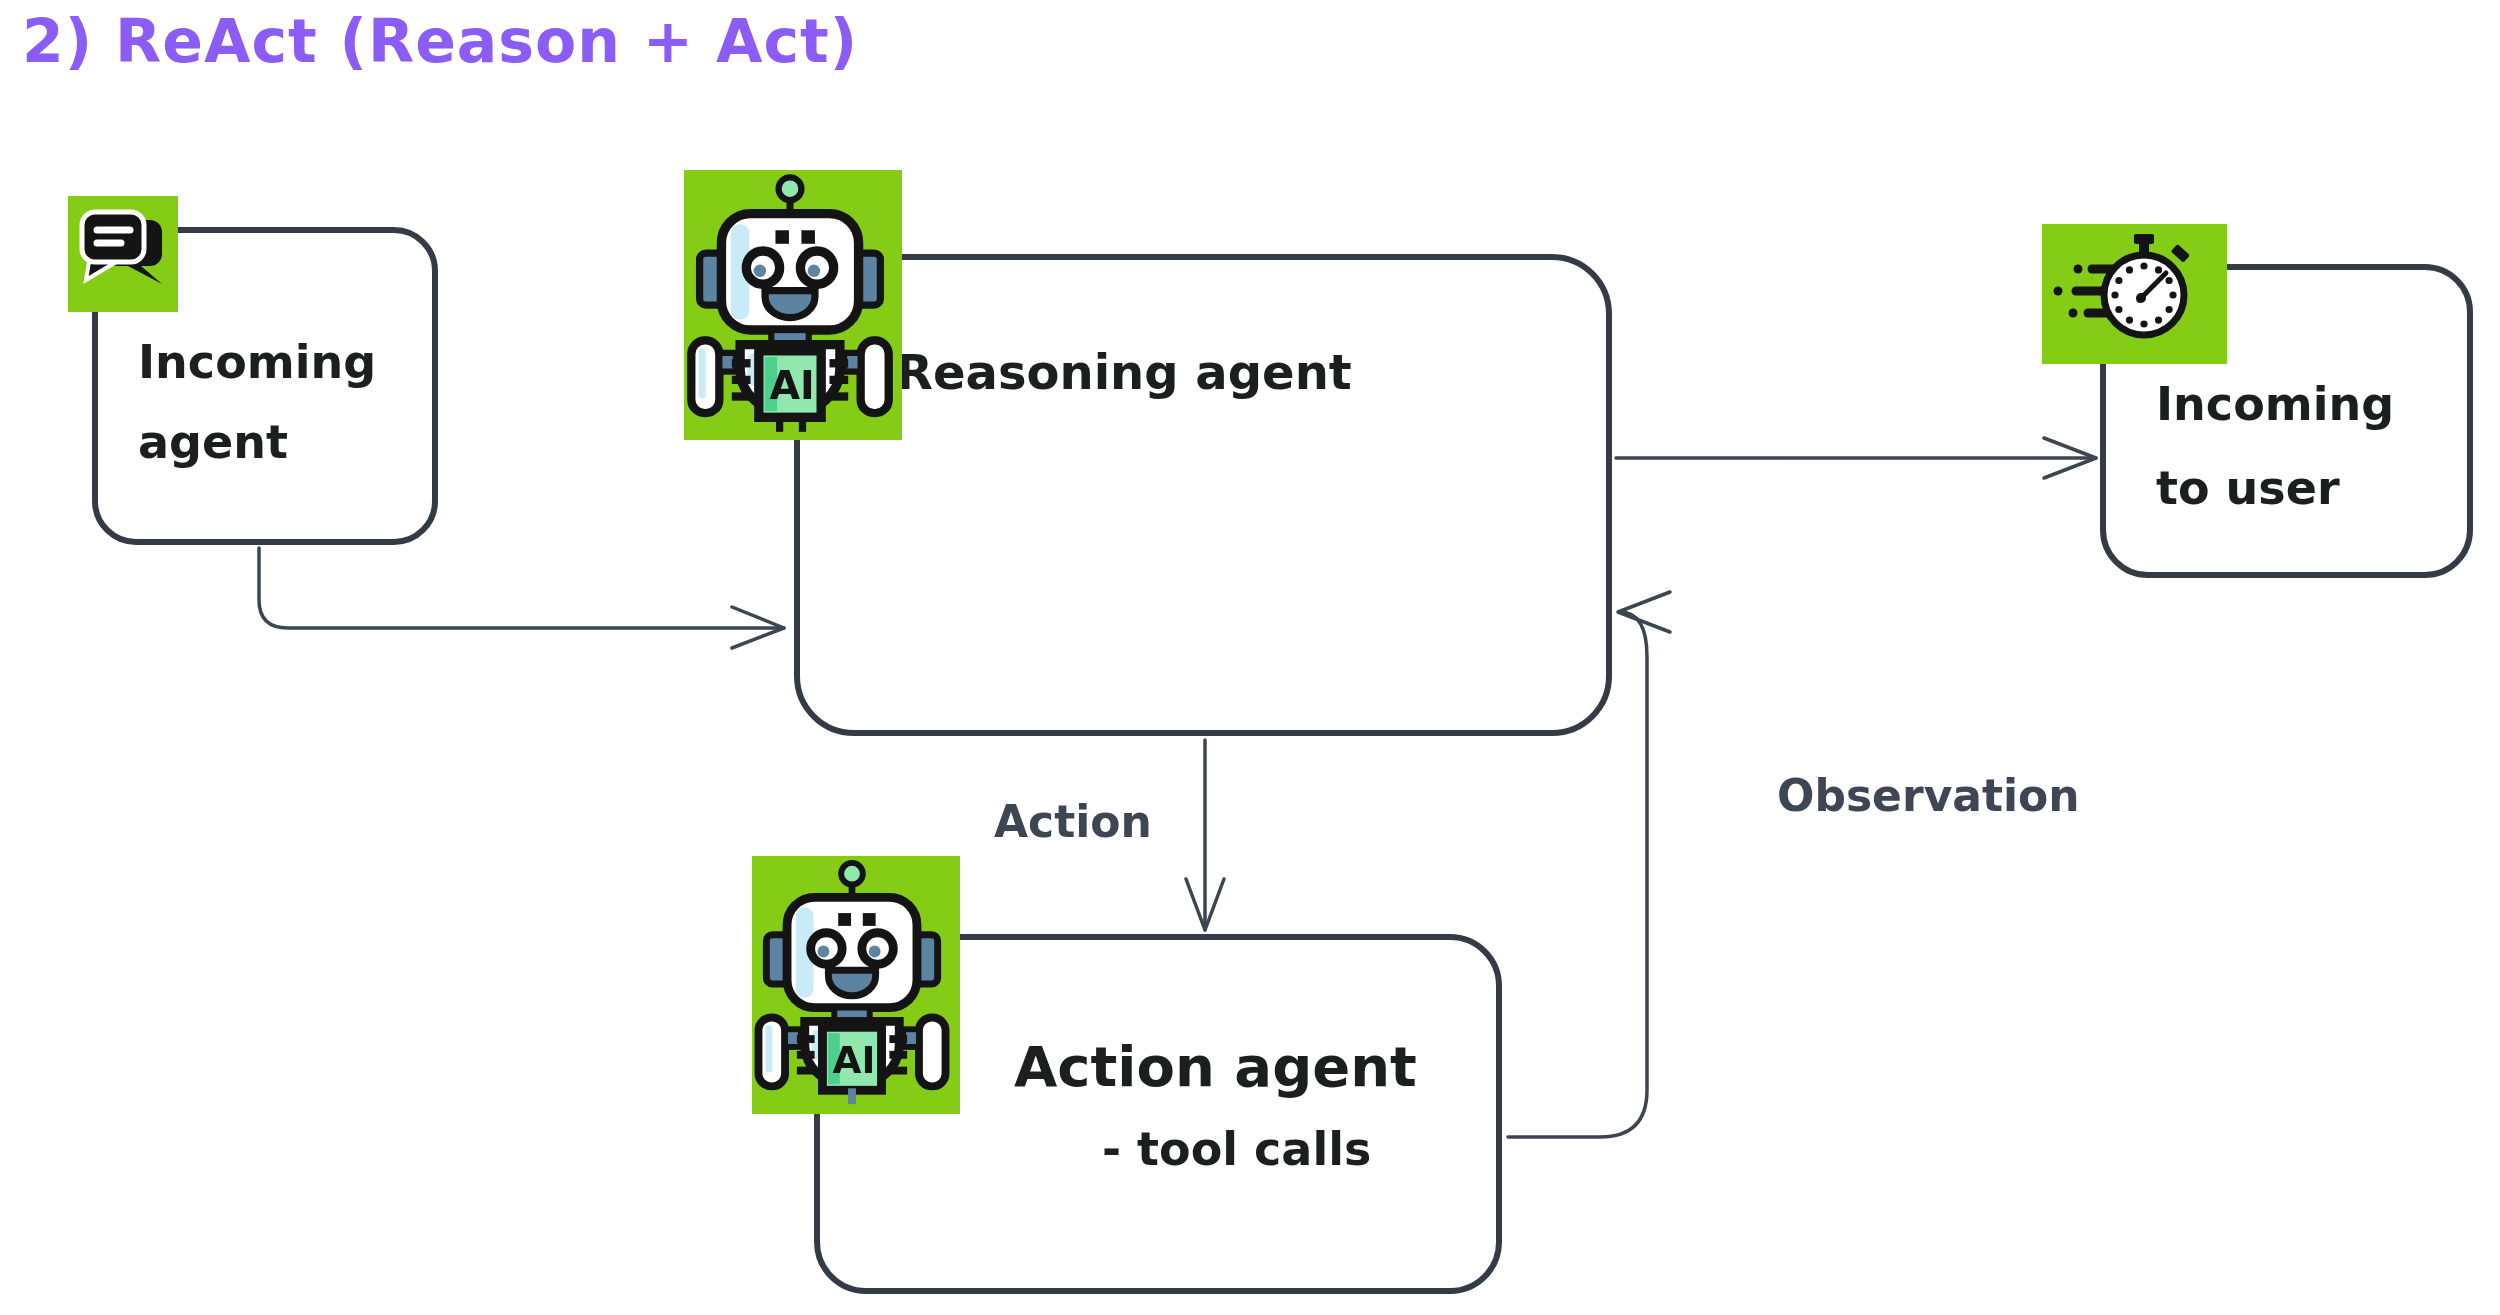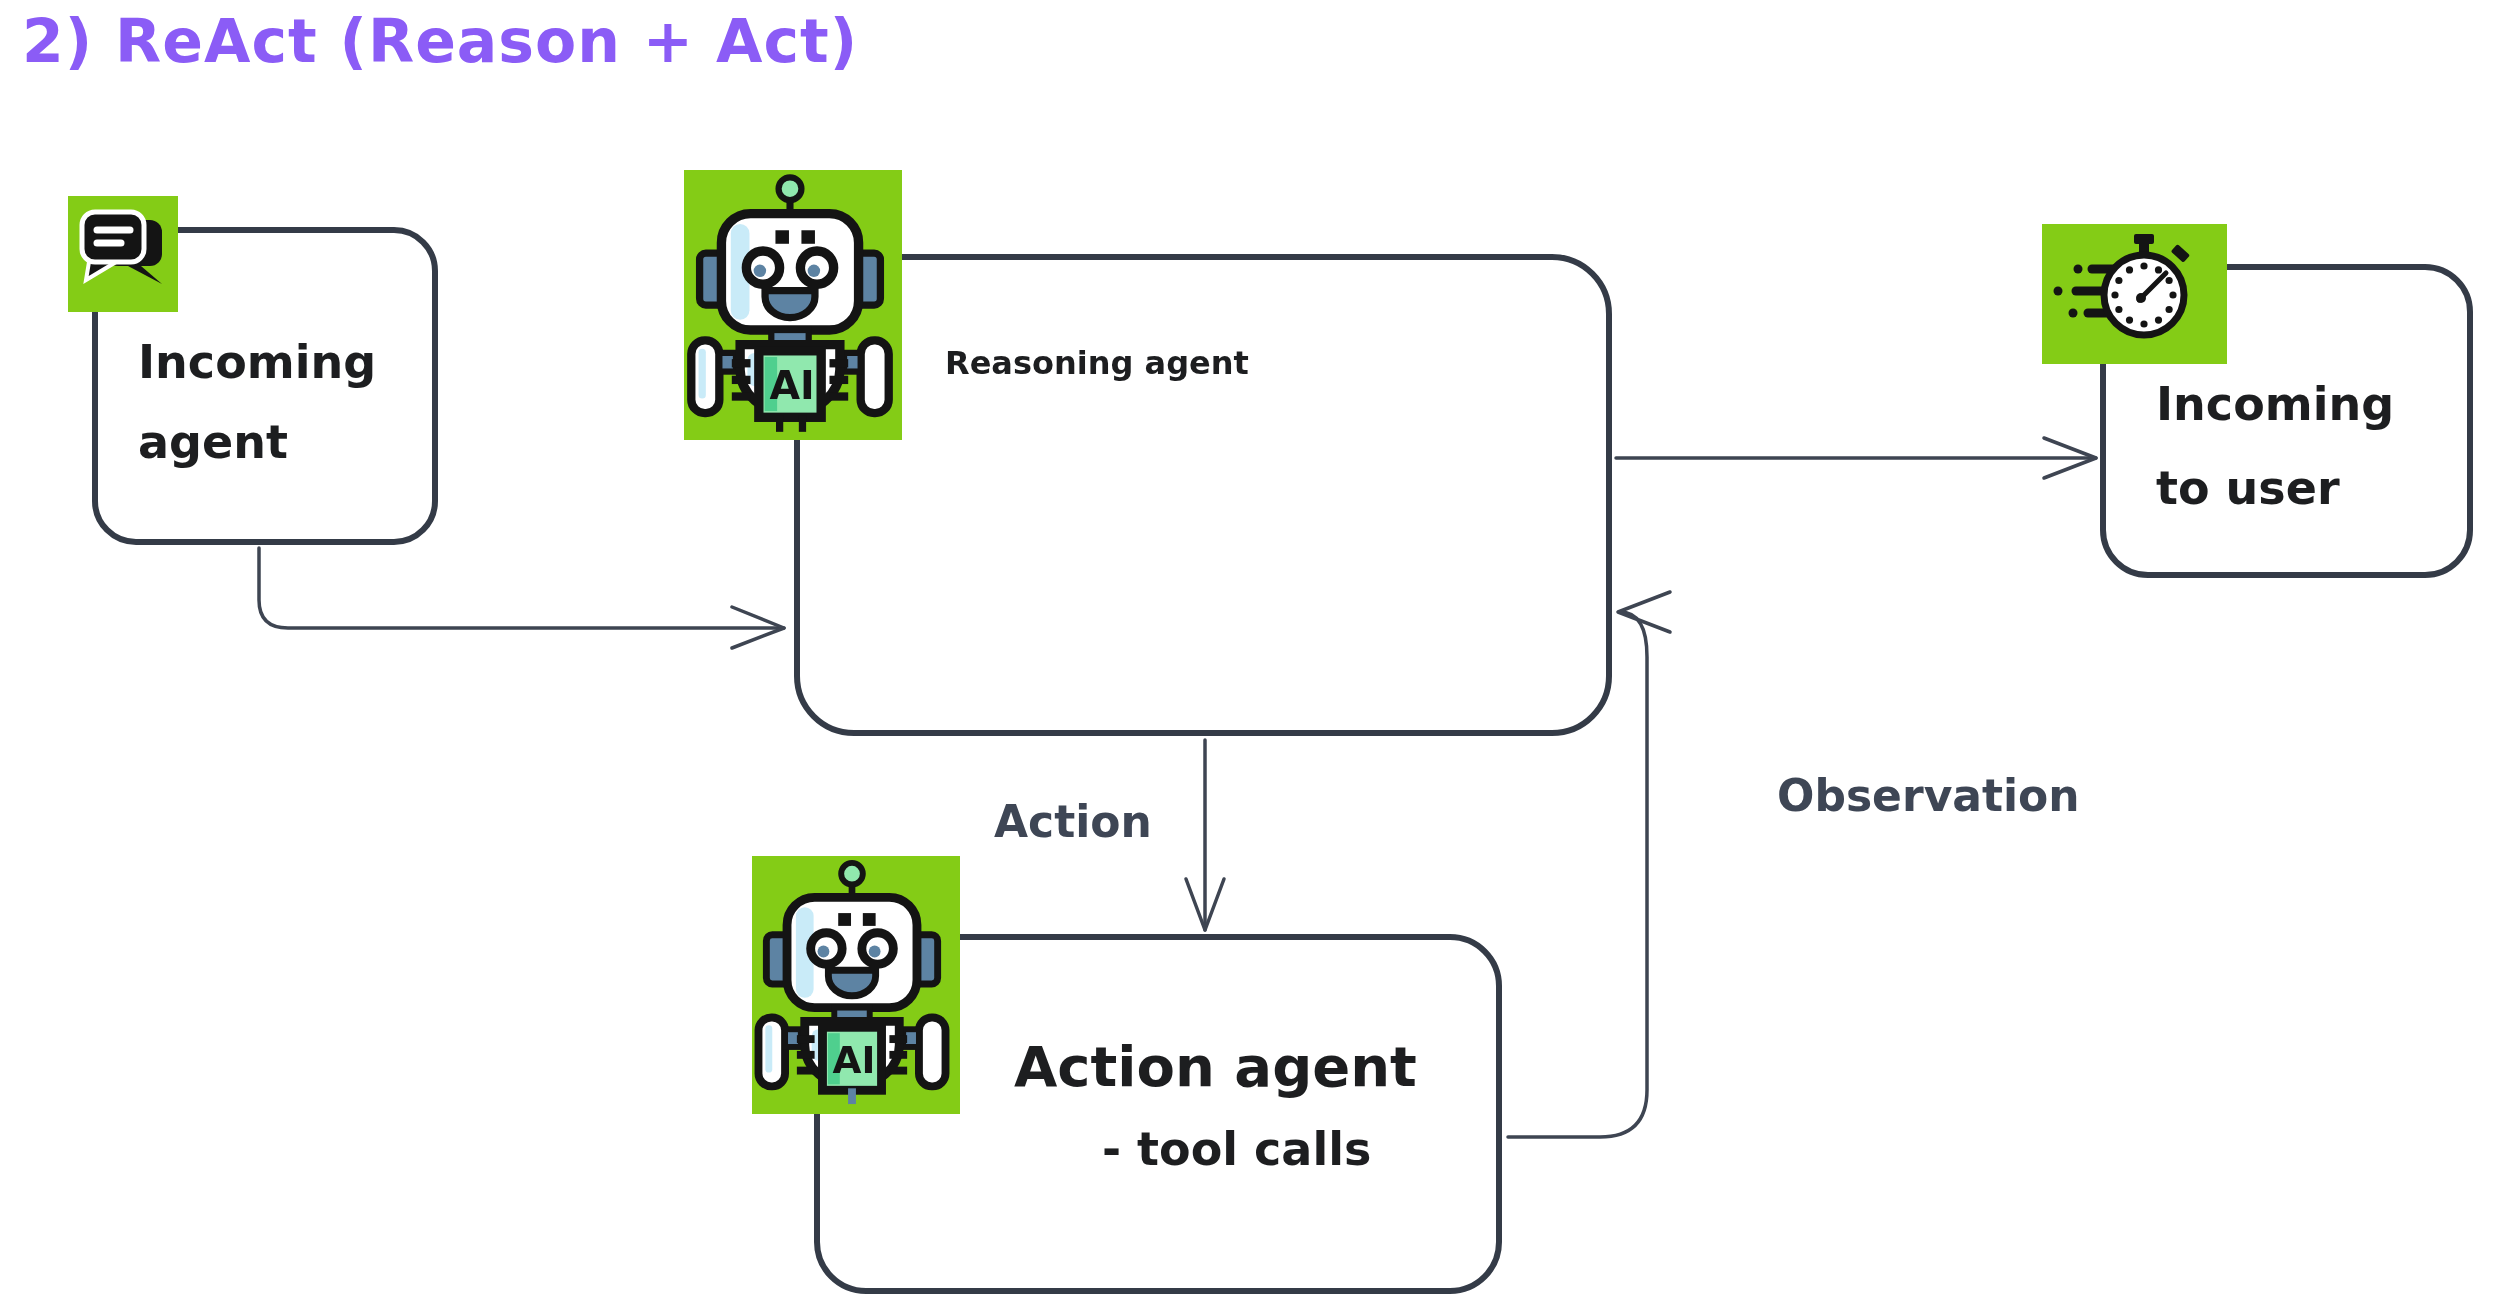--- a/index.html
+++ b/index.html
@@ -17,21 +17,21 @@
     box-sizing:border-box;
   }
   .node-incoming{left:92px;top:227px;width:346px;height:318px;border-radius:44px;}
   .node-reasoning{left:794px;top:254px;width:818px;height:482px;border-radius:60px;}
   .node-response{left:2100px;top:264px;width:373px;height:314px;border-radius:48px;}
   .node-action{left:814px;top:934px;width:688px;height:360px;border-radius:52px;}
   .txt{
     position:absolute;color:#1d1e20;font-weight:600;white-space:pre;
   }
   .txt-incoming{left:138px;top:322px;font-size:46px;line-height:80px;}
-  .txt-reasoning-title{left:945px;top:344px;font-size:32px;}
+  .txt-reasoning-title{left:896px;top:344px;font-size:48px;}
   .txt-reasoning-bullets{left:1010px;top:448px;font-size:46px;line-height:74px;}
   .txt-response{left:2156px;top:362px;font-size:46px;line-height:84px;}
   .txt-action-title{left:1014px;top:1034px;font-size:56px;}
   .txt-action-bullet{left:1062px;top:1122px;font-size:46px;margin-left:40px;}
   .edge-label{
     position:absolute;color:#3e4655;font-weight:600;font-size:44px;white-space:nowrap;
   }
   .edge-label-action{left:994px;top:796px;}
   .edge-label-observation{left:1777px;top:770px;}
   .icon-box{position:absolute;background:#84cc16;}

